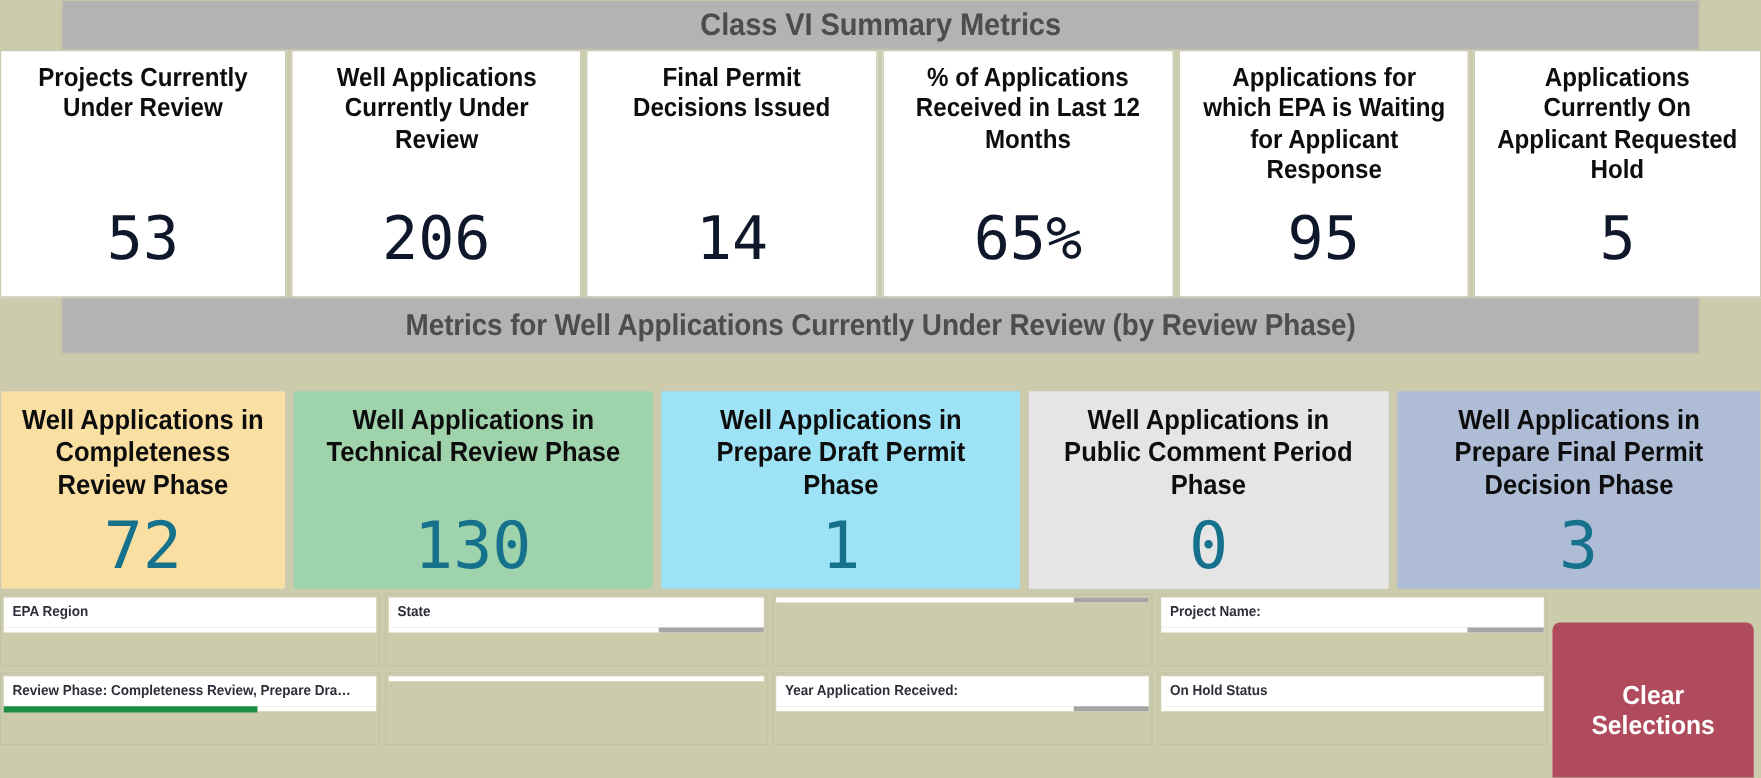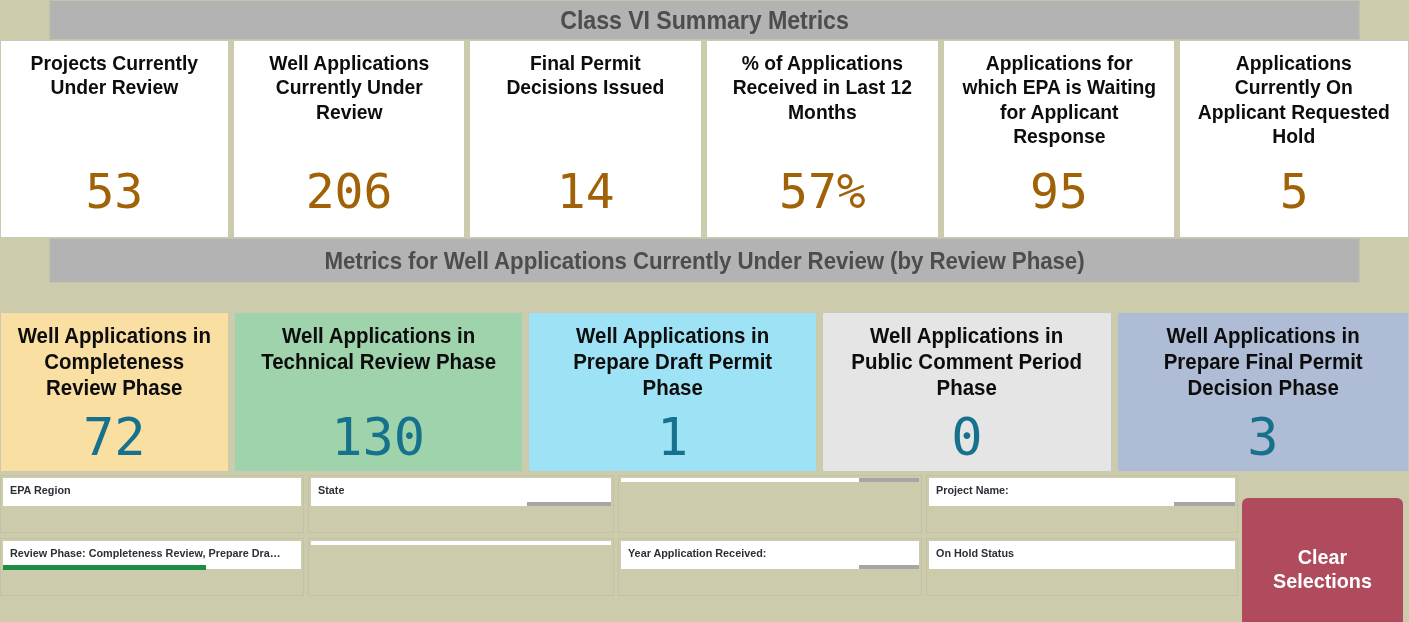--- a/index.html
+++ b/index.html
@@ -21,41 +21,41 @@
     display:flex;align-items:center;justify-content:center;
     border:1px solid #c4c4ae;
     box-sizing:border-box;
     transform:scaleX(0.93);
     transform-origin:center;
   }
   #top-bar{height:40px;font-size:25px;}
   #phase-bar{height:45px;font-size:24px;}
 
   
-  .kpi-row{display:flex;height:198px;padding:0 0 0 0;gap:4px;box-sizing:border-box;justify-content:flex-end;}
+  .kpi-row{display:flex;height:198px;padding:0 0 0 0;gap:4px;box-sizing:border-box;}
   .kpi-card{
     background:#ffffff;
     border:1px solid #c9c9b4;
     box-sizing:border-box;
     display:flex;flex-direction:column;align-items:center;
     padding:10px 6px 8px 6px;
     position:relative;
   }
   .kpi-title{
     color:#0d0d0d;
     font-weight:bold;
     text-align:center;
     line-height:1.16;
     font-size:21px;
     transform:scaleX(0.92);
     transform-origin:center top;
     width:100%;
   }
   .kpi-value{
-    color:#a16207;
+    color:#0f172a;
     font-family:"DejaVu Sans Mono","Liberation Mono",monospace;
     font-weight:400;
     font-size:48px;
     line-height:1;
     position:absolute;
     left:0;right:0;
     bottom:22px;
     text-align:center;
   }
 
@@ -197,21 +197,21 @@
     <div class="kpi-card k1">
       <div class="kpi-title">Well Applications Currently Under Review</div>
       <div class="kpi-value">206</div>
     </div>
     <div class="kpi-card k2">
       <div class="kpi-title">Final Permit Decisions Issued</div>
       <div class="kpi-value">14</div>
     </div>
     <div class="kpi-card k3">
       <div class="kpi-title">% of Applications Received in Last 12 Months</div>
-      <div class="kpi-value">57%</div>
+      <div class="kpi-value">65%</div>
     </div>
     <div class="kpi-card k4">
       <div class="kpi-title">Applications for which EPA is Waiting for Applicant Response</div>
       <div class="kpi-value">95</div>
     </div>
     <div class="kpi-card k5">
       <div class="kpi-title">Applications Currently On Applicant Requested Hold</div>
       <div class="kpi-value">5</div>
     </div>
   </div>

